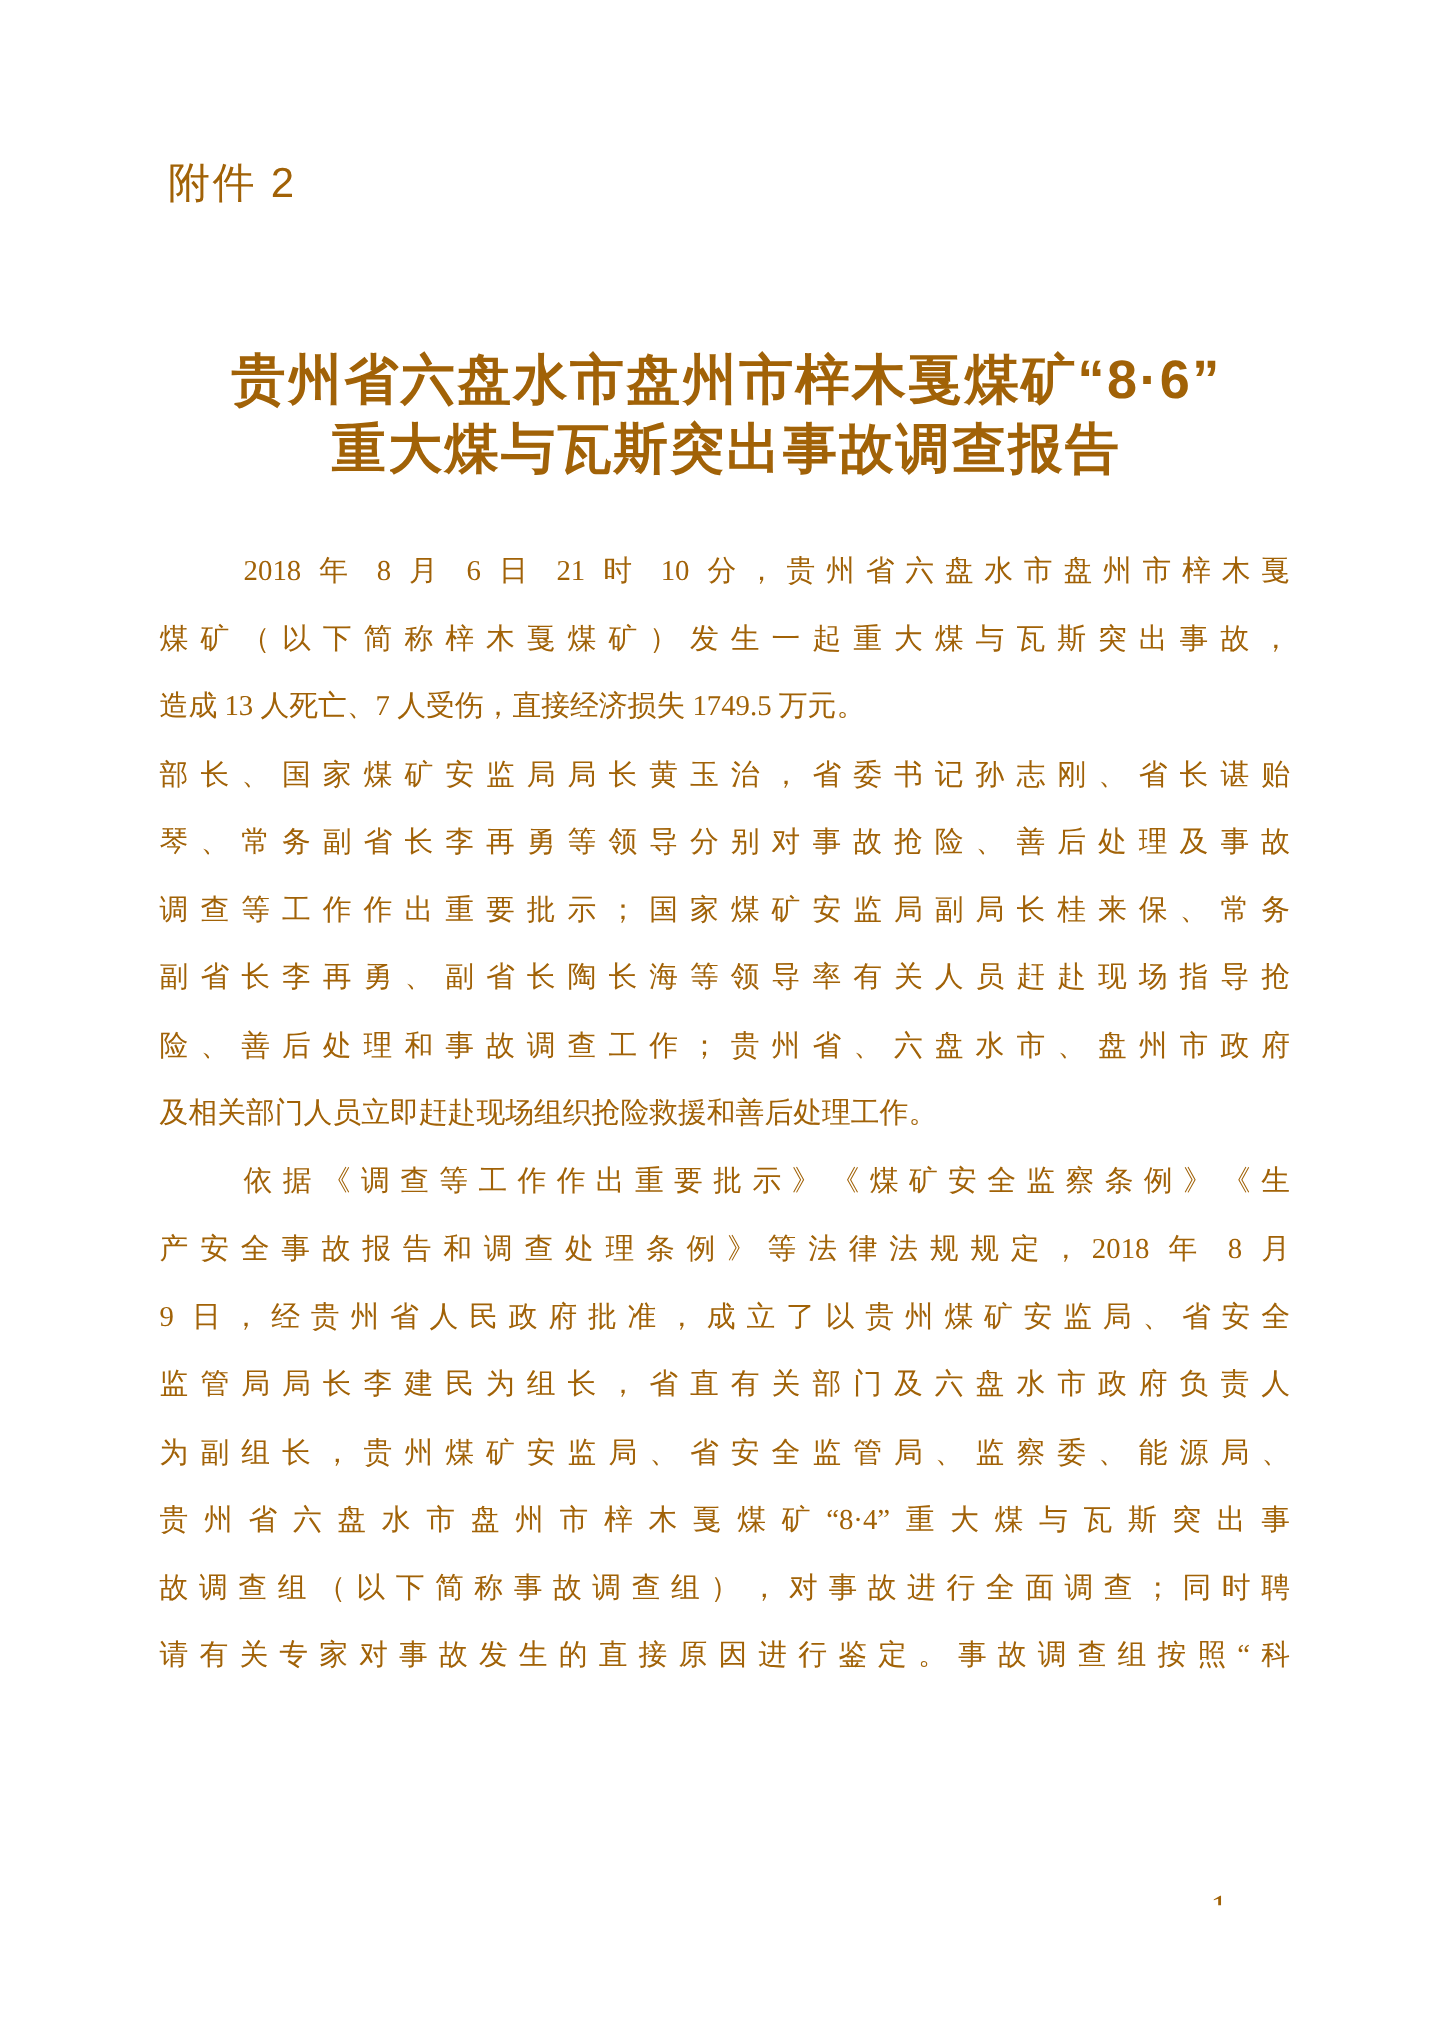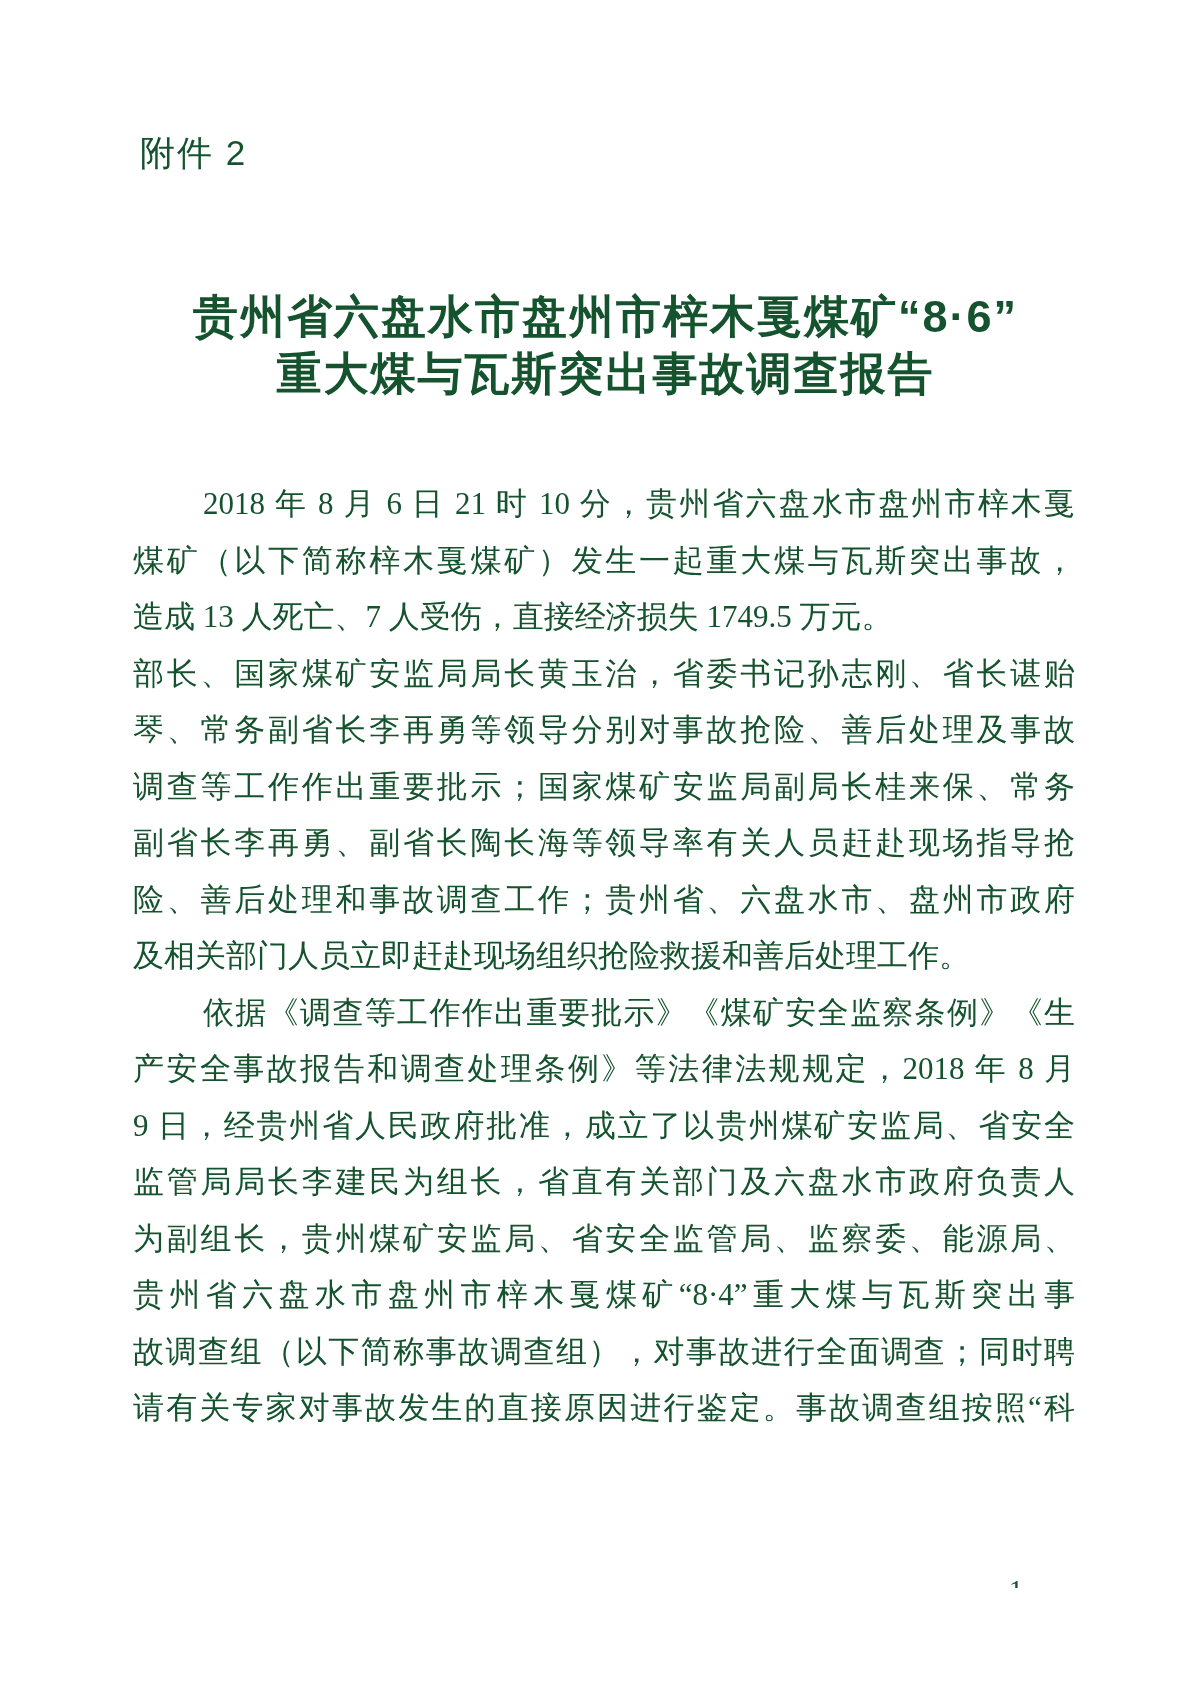--- a/index.html
+++ b/index.html
@@ -5,21 +5,21 @@
   html, body {
     margin: 0;
     padding: 0;
     background: #ffffff;
   }
   .page {
     position: relative;
     width: 1199px;
     height: 1588px;
     background: #ffffff;
-    color: #14532d;
+    color: #a16207;
     font-family: "Liberation Serif", serif;
     overflow: hidden;
   }
   .attachment {
     position: absolute;
     left: 140px;
     top: 130px;
     font-family: "Liberation Sans", sans-serif;
     font-size: 35px;
     line-height: 46px;
@@ -35,23 +35,23 @@
     text-align: center;
     font-family: "Liberation Sans", sans-serif;
     font-weight: 700;
     font-size: 45px;
     line-height: 57px;
     letter-spacing: 2px;
   }
   .body-text {
     position: absolute;
     left: 133px;
-    top: 476px;
+    top: 448px;
     width: 942px;
-    font-size: 31px;
+    font-size: 24px;
     line-height: 56.5px;
   }
   .line {
     text-align: justify;
     text-align-last: justify;
     text-justify: inter-character;
     white-space: pre-wrap;
   }
   .line.pl {
     text-align-last: left;

